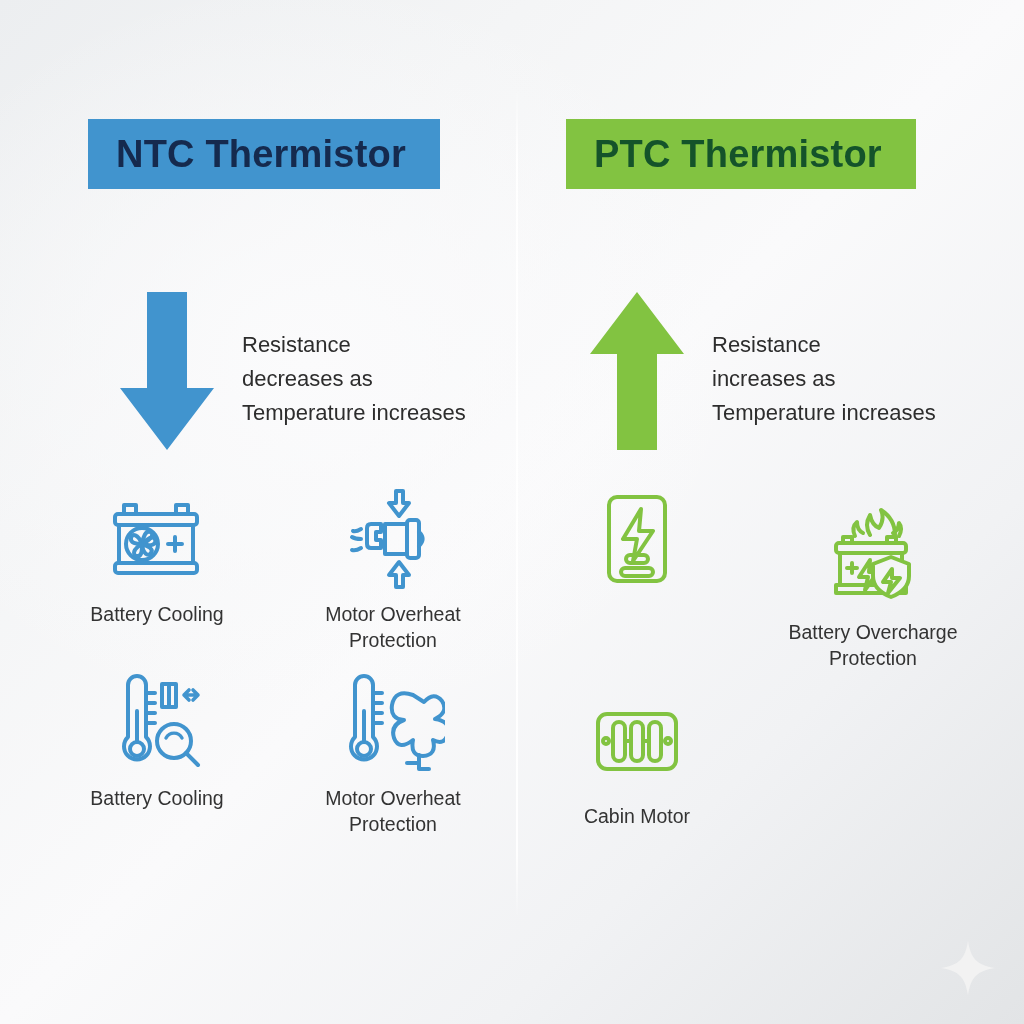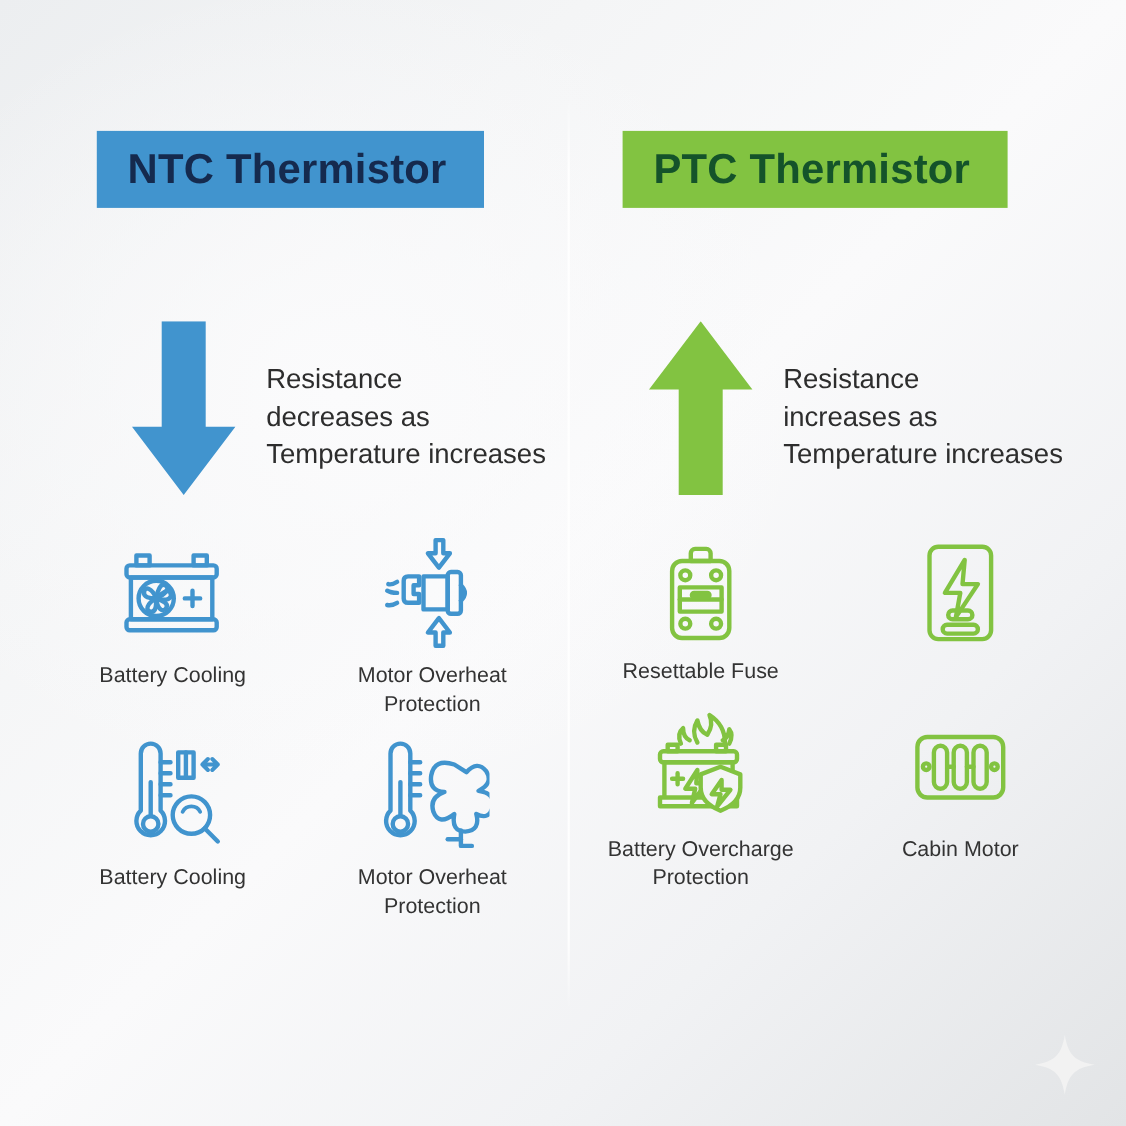--- a/index.html
+++ b/index.html
@@ -75,21 +75,21 @@
   #statement-ntc { left: 118px; }
   #statement-ptc { left: 588px; }
   .arrow-box {
     width: 98px;
     height: 158px;
     flex: none;
   }
   .statement-text {
     margin-left: 26px;
     margin-top: 36px;
-    font-size: 25px;
+    font-size: 22px;
     line-height: 34px;
     color: #2d2d2d;
     white-space: pre-line;
   }
 
   
   .icon-col {
     position: absolute;
     top: 487px;
     width: 460px;
@@ -222,34 +222,20 @@
         <path d="M78 84 v14 M78 98 h10"></path>
         <path d="M66 92 h12"></path>
       </svg>
       <div class="icon-caption">Motor Overheat
 Protection</div>
     </div>
   </div>
 
   <div class="icon-col" id="col-ptc">
 
-    <div class="icon-cell cell-fuse">
-      <svg class="icon-art" viewBox="0 0 104 104" fill="none" stroke="#82c341" stroke-width="4" stroke-linecap="round" stroke-linejoin="round">
-        <path d="M43 16 a4 4 0 0 1 4 -4 h10 a4 4 0 0 1 4 4 v7 h-18Z"></path>
-        <rect x="26" y="23" width="52" height="70" rx="9"></rect>
-        <circle cx="38" cy="36" r="4.5"></circle>
-        <circle cx="66" cy="36" r="4.5"></circle>
-        <circle cx="38" cy="80" r="4.5"></circle>
-        <circle cx="66" cy="80" r="4.5"></circle>
-        <rect x="33" y="47" width="38" height="22"></rect>
-        <path d="M33 58 h38"></path>
-        <rect x="44" y="52" width="16" height="4" rx="2"></rect>
-      </svg>
-      <div class="icon-caption">Resettable Fuse</div>
-    </div>
 
     <div class="icon-cell cell-heater-panel">
       <svg class="icon-art" viewBox="0 0 104 104" fill="none" stroke="#82c341" stroke-width="4" stroke-linecap="round" stroke-linejoin="round">
         <rect x="24" y="10" width="56" height="84" rx="8"></rect>
         <polygon points="56,22 38,52 52,52 48,74 68,44 54,44"></polygon>
         <rect x="41" y="68" width="22" height="8" rx="4"></rect>
         <rect x="36" y="81" width="32" height="8" rx="4"></rect>
       </svg>
       <div class="icon-caption">Cabin Heater</div>
     </div>

